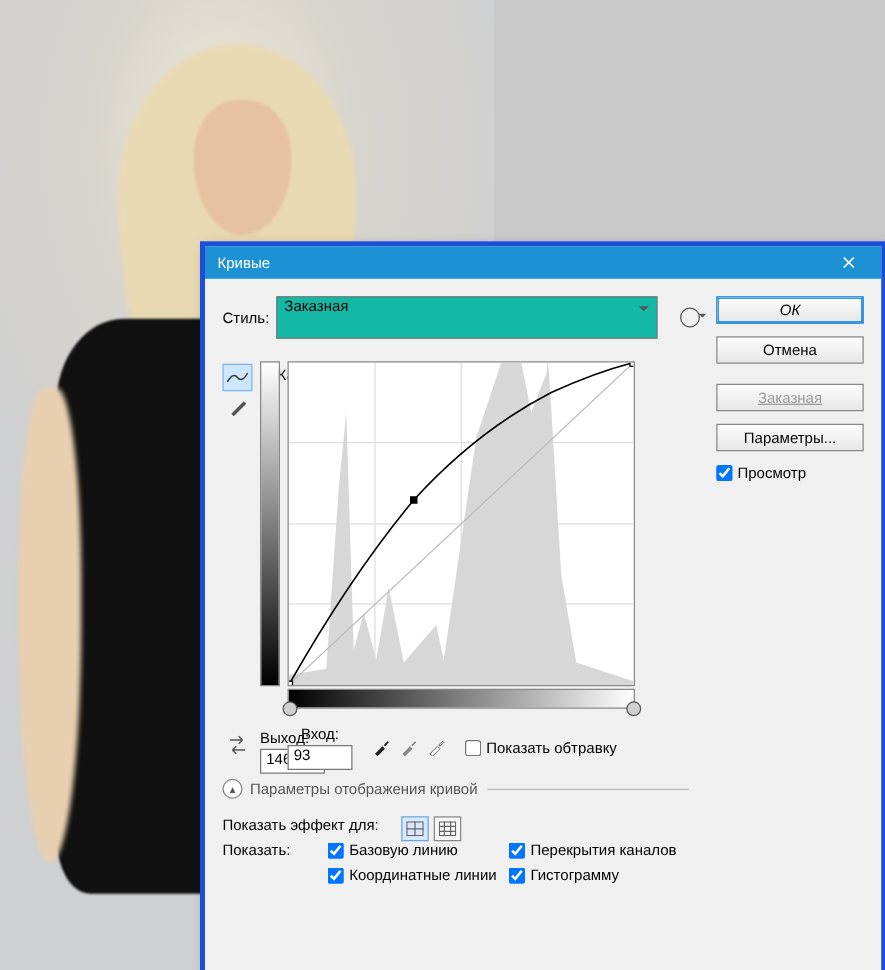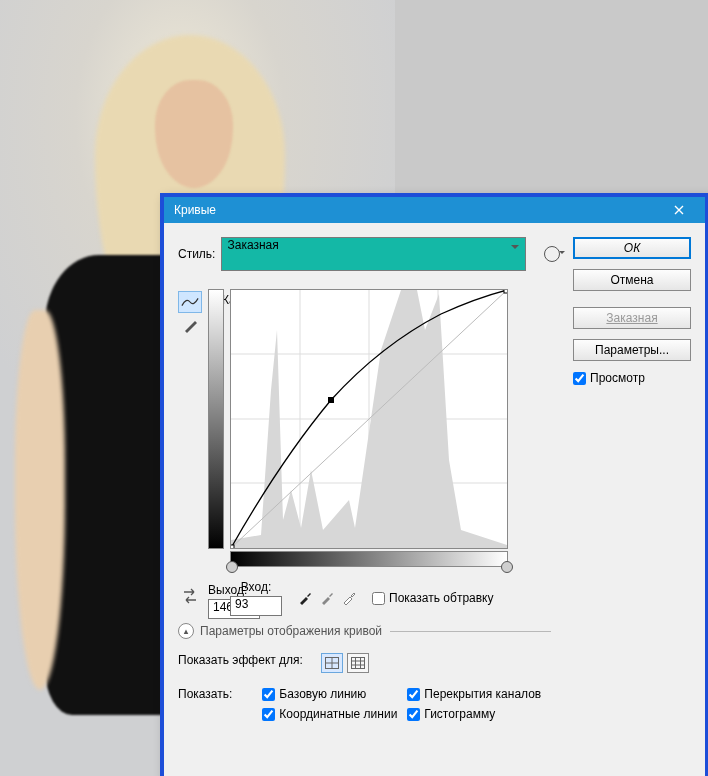--- a/index.html
+++ b/index.html
@@ -242,21 +242,21 @@
 
   .eff-row{margin-top:14px;display:flex;align-items:flex-start;}
   .radios{margin-left:8px;}
   .radio-line{display:flex;align-items:center;margin-bottom:4px;}
   .radio-line input{margin:0 4px 0 0;}
   .gridbtns{margin-left:14px;display:flex;}
   .gridbtn{width:20px;height:18px;border:1px solid #888;margin-left:4px;
     display:flex;align-items:center;justify-content:center;background:#f7f7f7;}
   .gridbtn.sel{background:#d8e8ff;border-color:#6aa7de;}
 
-  .show-row{margin-top:14px;display:flex;align-items:flex-start;}
+  .show-row{display:flex;align-items:flex-start;}
   .show-col{display:flex;flex-direction:column;margin-left:10px;}
   .show-col .c{display:flex;align-items:center;margin-bottom:6px;}
   .show-col .c input{margin:0 4px 0 0;}
 
   .u { text-decoration: underline; }
 
 </style>
 </head>
 <body>
 

